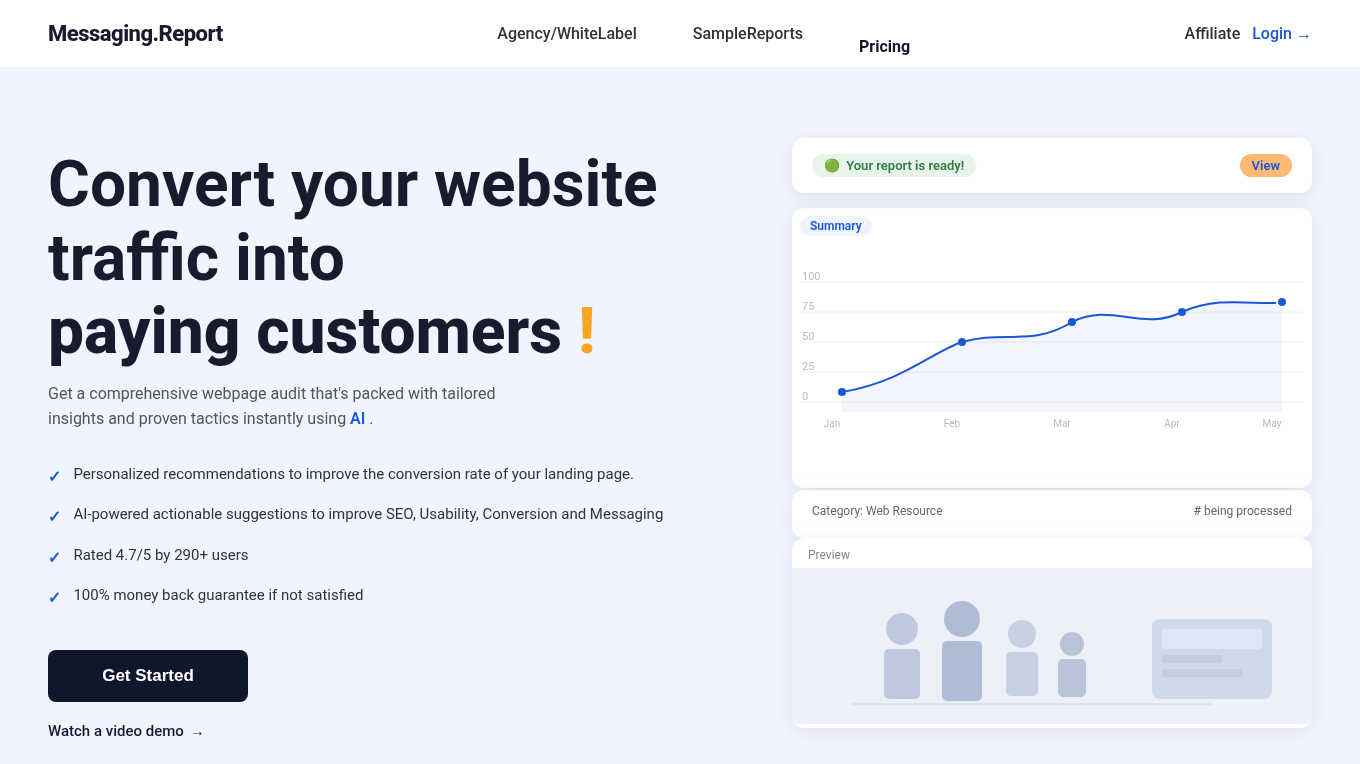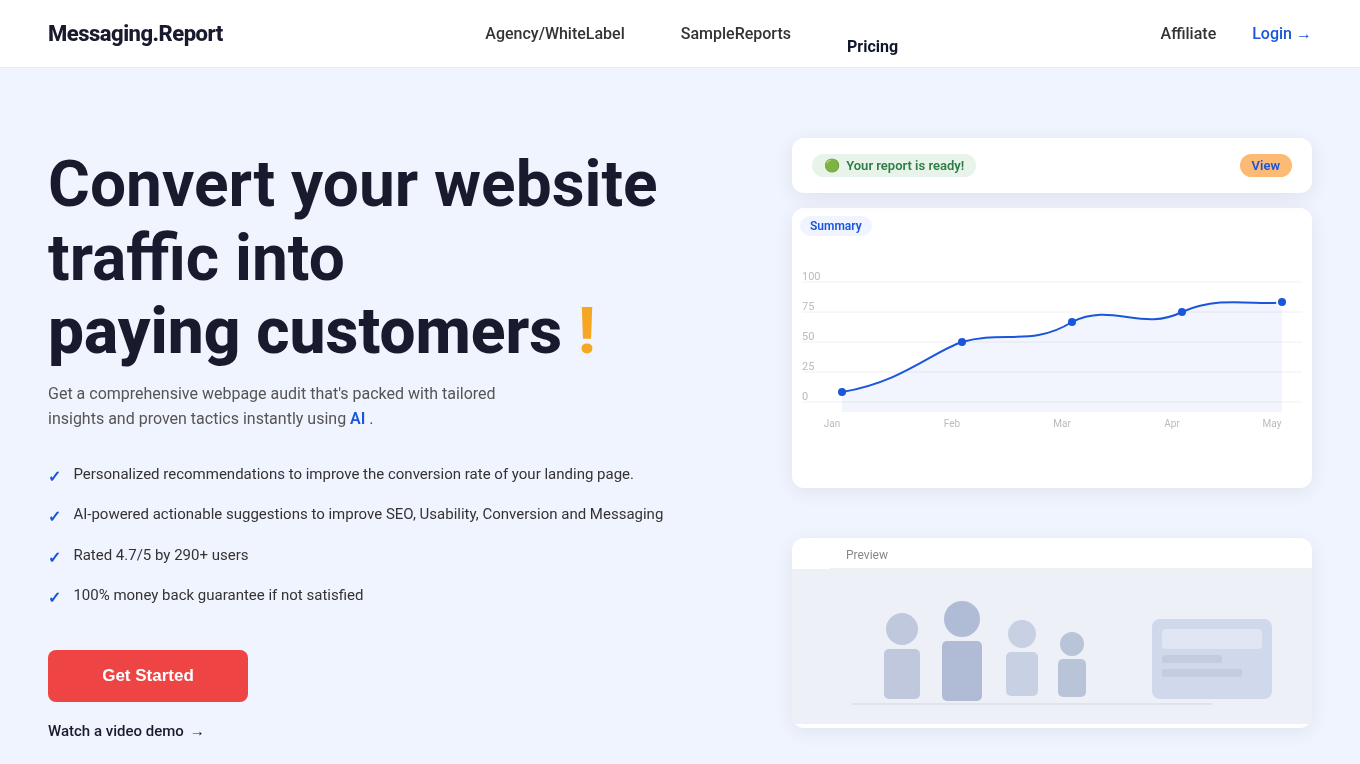--- a/index.html
+++ b/index.html
@@ -47,21 +47,21 @@
       font-size: 16px;
       color: #333;
       text-decoration: none;
       font-weight: 500;
       cursor: pointer;
     }
 
     .nav-right {
       display: flex;
       align-items: flex-start;
-      gap: 36px;
+      gap: 12px;
     }
 
     .login-link {
       font-size: 16px;
       color: #1a56db;
       text-decoration: none;
       font-weight: 500;
       display: flex;
       align-items: center;
       gap: 4px;
@@ -141,21 +141,21 @@
     }
 
     .cta-section {
       display: flex;
       flex-direction: column;
       gap: 20px;
     }
 
     .get-started-btn {
       display: inline-block;
-      background: #ef4444;
+      background: #0f172a;
       color: #fff;
       font-size: 17px;
       font-weight: 600;
       padding: 16px 36px;
       border-radius: 8px;
       border: none;
       cursor: pointer;
       text-align: center;
       width: fit-content;
       min-width: 200px;
@@ -296,21 +296,20 @@
       overflow: hidden;
       box-shadow: 0 4px 20px rgba(0,0,0,0.07);
       height: 190px;
     }
 
     .preview-label {
       font-size: 12px;
       color: #888;
       padding: 10px 16px 6px;
       border-bottom: 1px solid #f0f0f0;
-      margin-left: 38px;
     }
 
     .preview-content {
       display: flex;
       height: 155px;
       overflow: hidden;
     }
 
     
     .nav-link-pricing {
@@ -458,20 +457,26 @@
 
             <text x="30" y="175" font-size="10" fill="#bbb" text-anchor="middle">Jan</text>
             <text x="150" y="175" font-size="10" fill="#bbb" text-anchor="middle">Feb</text>
             <text x="260" y="175" font-size="10" fill="#bbb" text-anchor="middle">Mar</text>
             <text x="370" y="175" font-size="10" fill="#bbb" text-anchor="middle">Apr</text>
             <text x="470" y="175" font-size="10" fill="#bbb" text-anchor="middle">May</text>
           </svg>
         </div>
       </div>
 
+      <div class="category-area">
+        <div class="category-row">
+          <span>Category: Web Resource</span>
+          <span># being processed</span>
+        </div>
+      </div>
 
       <div class="preview-area">
         <div class="preview-label">Preview</div>
         <div class="preview-content">
 
           <svg width="100%" height="155" viewBox="0 0 520 155">
 
             <rect width="520" height="155" fill="#eef0f8"></rect>
 
             <circle cx="110" cy="60" r="16" fill="#c0c8de"></circle>

